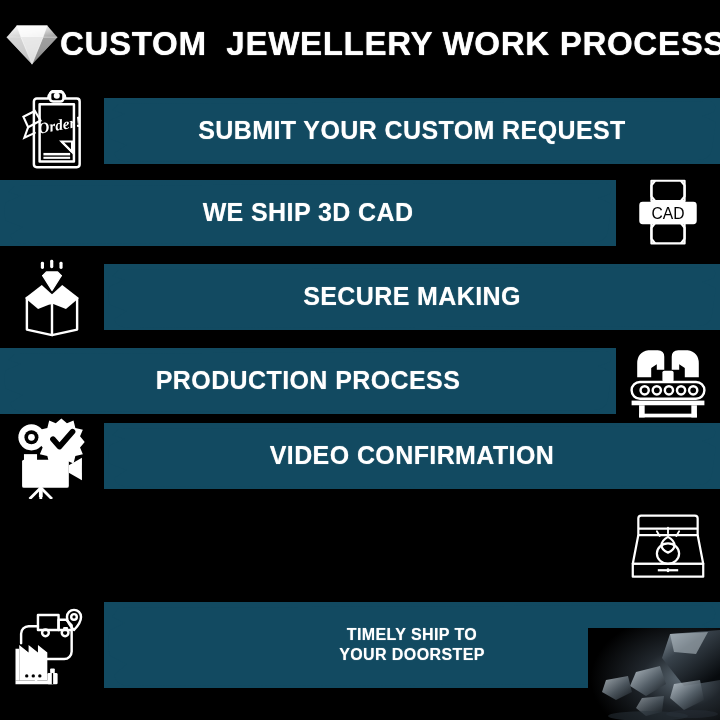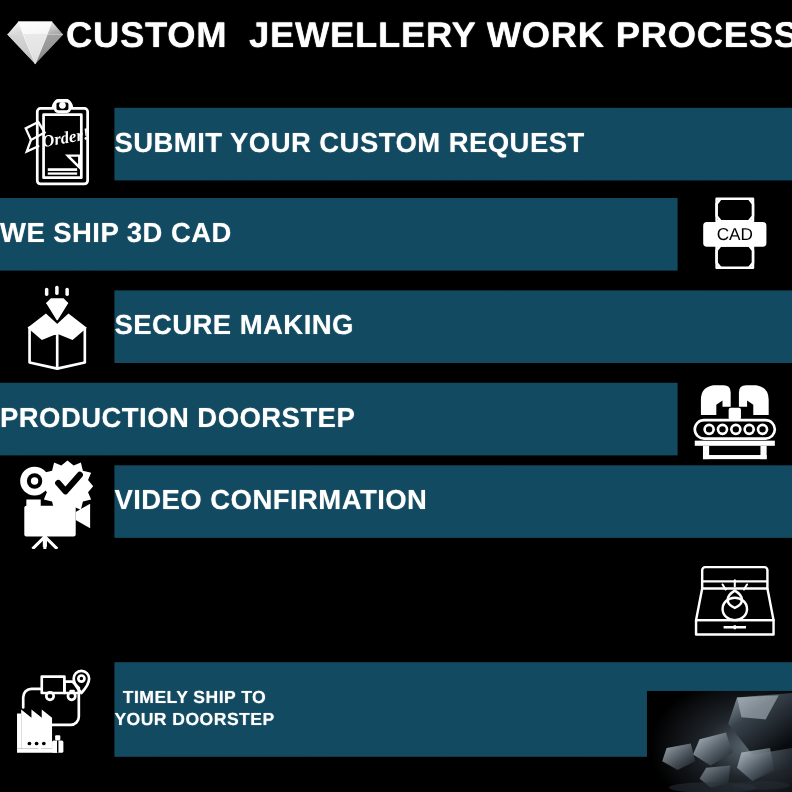--- a/index.html
+++ b/index.html
@@ -8,21 +8,21 @@
     background:#000000;
     font-family:"Liberation Sans", sans-serif;
     overflow:hidden;
     position:relative;
   }
 
   
   .header {
     position:absolute;
     top:16px; left:0; width:720px; height:56px;
-    display:flex; align-items:flex-start;
+    display:flex; align-items:center;
   }
   .header-gem {
     width:56px; height:44px; margin-left:4px; flex:0 0 auto;
     display:flex; align-items:center; justify-content:center;
   }
   .header-title {
     color:#ffffff;
     font-size:32.5px;
     font-weight:bold;
     letter-spacing:0.6px;
@@ -48,21 +48,21 @@
     width:104px; height:86px;
     display:flex; align-items:center; justify-content:center;
   }
   .step-icon svg { display:block; }
 
   
   .banner {
     position:relative;
     flex:1 1 auto;
     height:66px;
-    display:flex; align-items:center; 
+    display:flex; align-items:center; justify-content:center;
   }
   .banner-bg {
     position:absolute; inset:0;
     background:#124a61;
   }
   .banner-label {
     position:relative; z-index:2;
     color:#ffffff;
     font-weight:bold;
     font-size:25px;
@@ -231,21 +231,21 @@
         <rect x="14" y="76" width="62" height="4"></rect>
       </g>
     </svg>
   </div>
   <div class="banner">
     <div class="banner-bg">
       <svg viewBox="0 0 600 66" width="100%" height="100%" preserveAspectRatio="none" style="position:absolute;inset:0;">
         <path d="M14,6 L590,3 Q598,6 594,14 L583,18 L596,24 L592,52 Q590,62 578,62 L26,64 Q12,64 10,55 L22,47 L6,41 Q2,32 6,22 L20,16 L8,12 Z" fill="#124a61"></path>
       </svg>
     </div>
-    <div class="banner-label">PRODUCTION DOORSTEP</div>
+    <div class="banner-label">PRODUCTION PROCESS</div>
   </div>
 </div>
 
 <div class="step icon-left" style="top:413px;">
   <div class="step-icon">
     <svg viewBox="0 0 92 92" width="86" height="86">
       <g fill="#ffffff">
         <circle cx="24" cy="26" r="14"></circle>
         <circle cx="24" cy="26" r="7.5" fill="#000"></circle>
         <circle cx="24" cy="26" r="3.6" fill="#fff"></circle>

